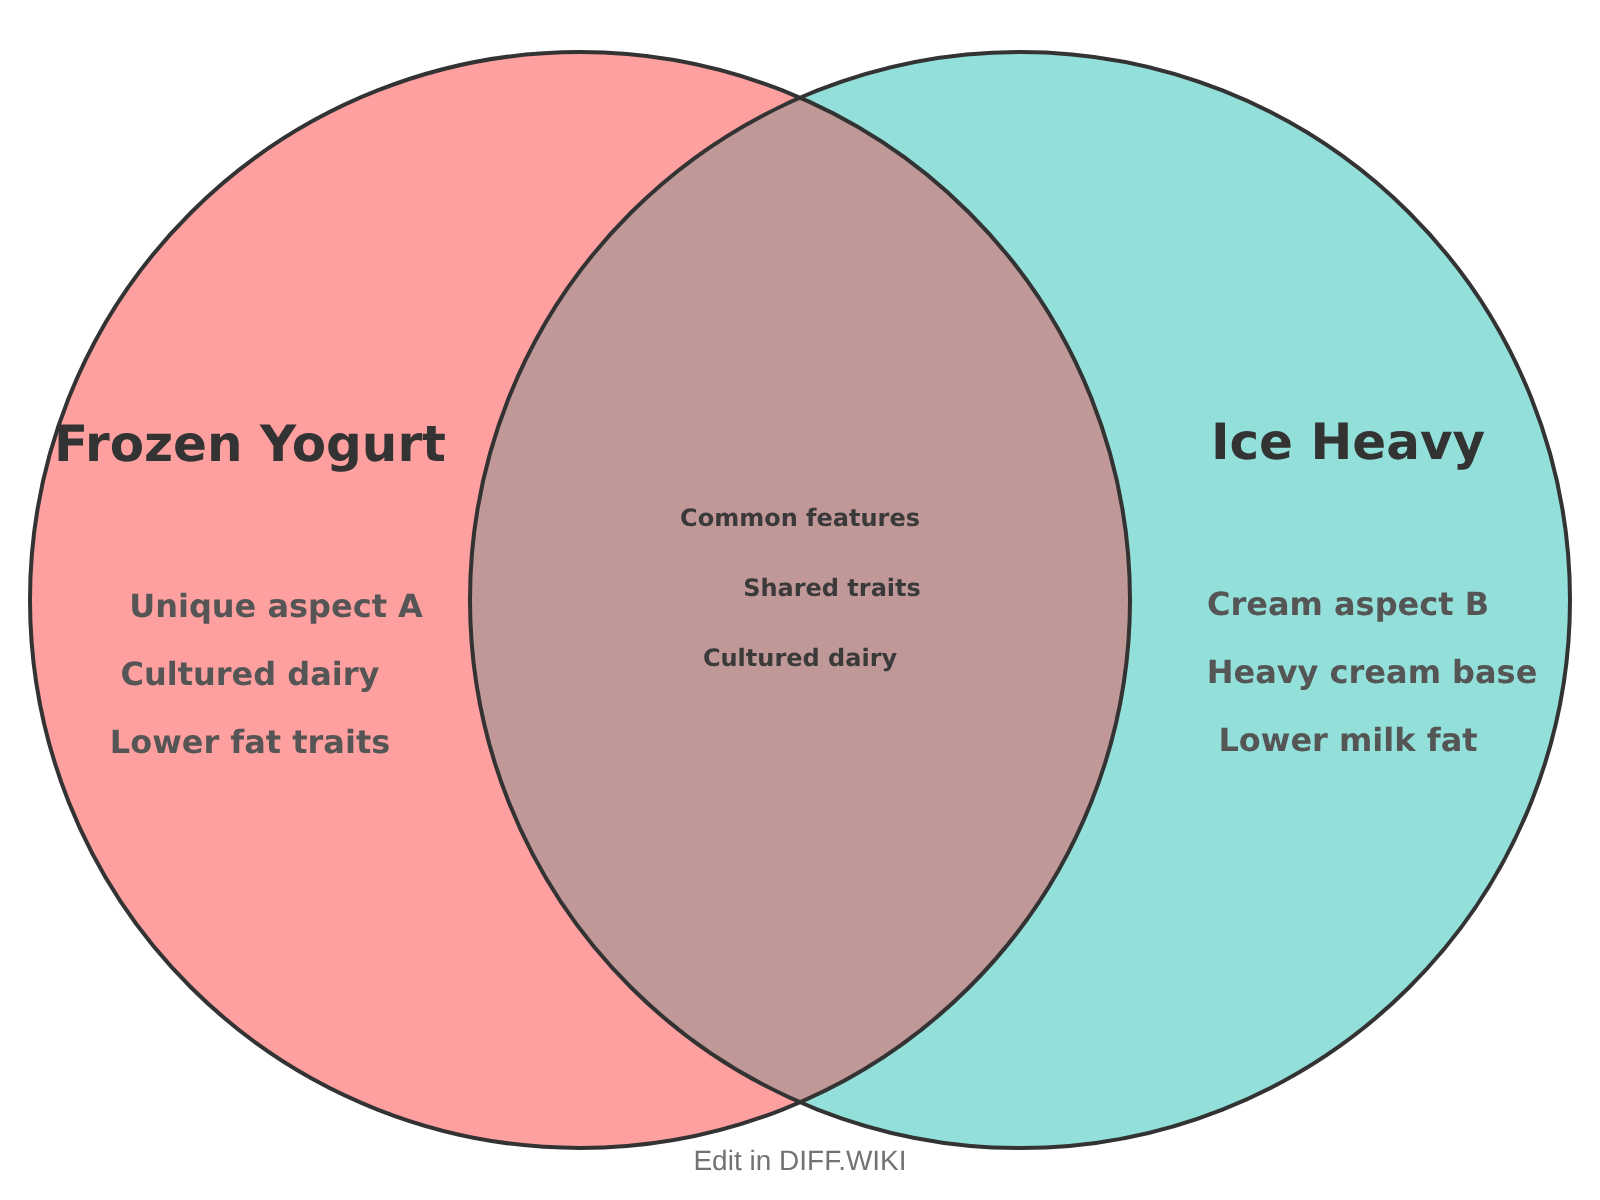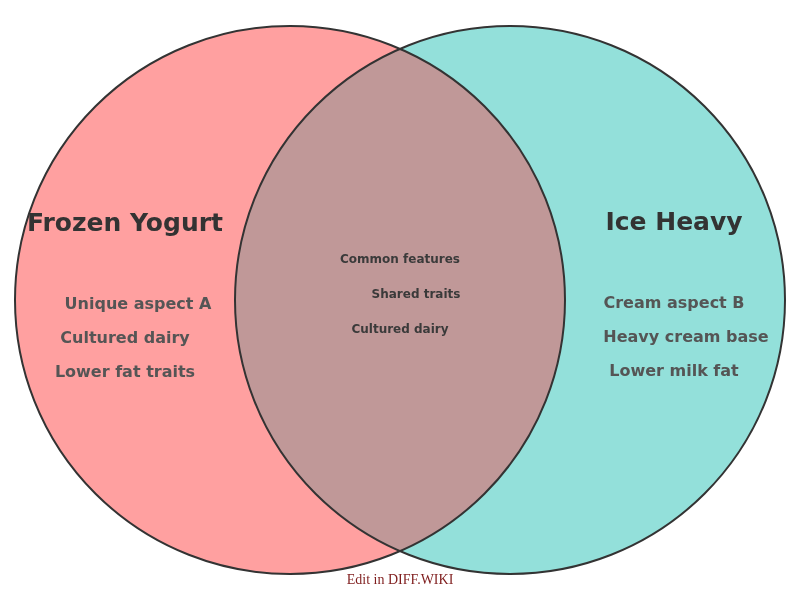--- a/index.html
+++ b/index.html
@@ -2,21 +2,21 @@
 <html><head>
 <meta charset="utf-8">
 <style>
   html,body{margin:0;padding:0;background:#ffffff;}
   body{width:800px;height:600px;position:relative;overflow:hidden;font-family:"DejaVu Sans",sans-serif;}
   svg{position:absolute;left:0;top:0;}
   .t{position:absolute;transform:translate(-50%,-50%);white-space:nowrap;font-weight:bold;}
   .title{font-size:25px;color:#333333;}
   .item{font-size:16px;color:#555555;}
   .common{font-size:12px;color:#3a3a3a;}
-  .footer{position:absolute;left:400px;top:580px;transform:translate(-50%,-50%);font-family:Liberation Serif, serif;font-size:14px;color:#7f1d1d;white-space:nowrap;}
+  .footer{position:absolute;left:400px;top:580px;transform:translate(-50%,-50%);font-family:Liberation Sans, sans-serif;font-size:14px;color:#737373;white-space:nowrap;}
 </style>
 </head>
 <body>
 
 <svg width="800" height="600">
   <defs>
     <clipPath id="clipL">
         <ellipse cx="290" cy="300" rx="275" ry="274"></ellipse>
       </clipPath>
   </defs>

